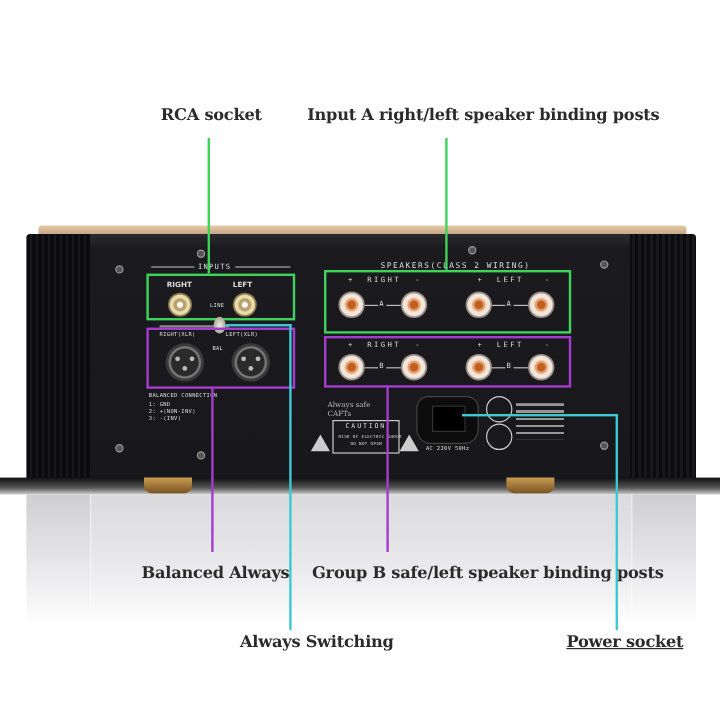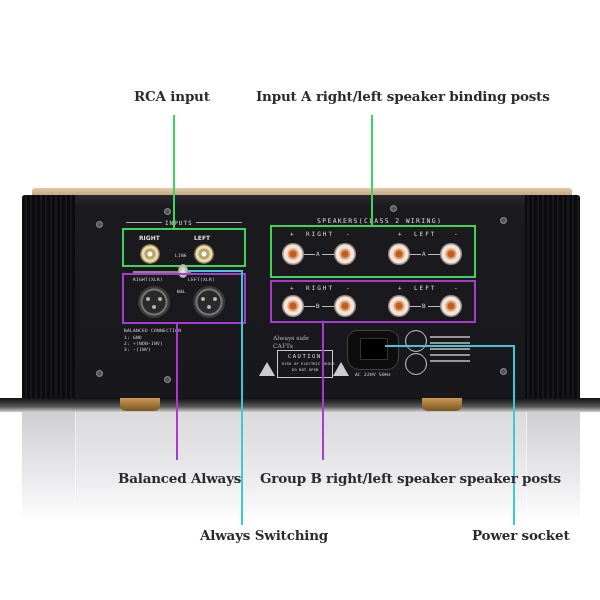--- a/index.html
+++ b/index.html
@@ -33,26 +33,26 @@
   .post{position:absolute;width:22px;height:22px;border-radius:50%;background:radial-gradient(circle,#c0601e 0 3px,#e8a070 4px 5px,#f2e6dc 6px 9px,#9a8e86 10px);}
   .iec{position:absolute;left:347px;top:330px;width:50px;height:38px;background:#0d0d0d;border-radius:10px 10px 12px 12px;border:1px solid #444;}
   .iec .sock{position:absolute;left:12px;top:7px;width:26px;height:20px;background:#000;border:1px solid #333;}
   .caution{position:absolute;left:277px;top:350px;width:54px;height:26px;border:1px solid #ccc;}
   .tri{position:absolute;width:0;height:0;border-left:8px solid transparent;border-right:8px solid transparent;border-bottom:14px solid #ccc;}
   .logo-circle{position:absolute;width:20px;height:20px;border-radius:50%;border:1px solid #ccc;}
 </style>
 </head>
 <body>
 
-<div class="label" style="left:134px;top:88px;">RCA input</div>
+<div class="label" style="left:134px;top:88px;">RCA socket</div>
 <div class="label" style="left:256px;top:88px;">Input A right/left speaker binding posts</div>
 <div class="label" style="left:118px;top:470px;z-index:5;">Balanced Always</div>
-<div class="label" style="left:260px;top:470px;z-index:5;">Group B right/left speaker speaker posts</div>
+<div class="label" style="left:260px;top:470px;z-index:5;">Group B safe/left speaker binding posts</div>
 <div class="label" style="left:200px;top:527px;">Always Switching</div>
-<div class="label" style="left:472px;top:527px;">Power socket</div>
+<div class="label" style="left:472px;top:527px;text-decoration:underline;">Power socket</div>
 
 <div class="abs top-strip"></div>
 <div class="abs heatsink" style="left:22px;width:54px;border-radius:3px 0 0 3px;"></div>
 <div class="abs heatsink" style="left:524px;width:56px;border-radius:0 3px 3px 0;"></div>
 <div class="abs panel"></div>
 
 <div class="abs shadow-base"></div>
 <div class="foot" style="left:120px;"></div>
 <div class="foot" style="left:422px;"></div>
 <div class="abs reflection"></div>

